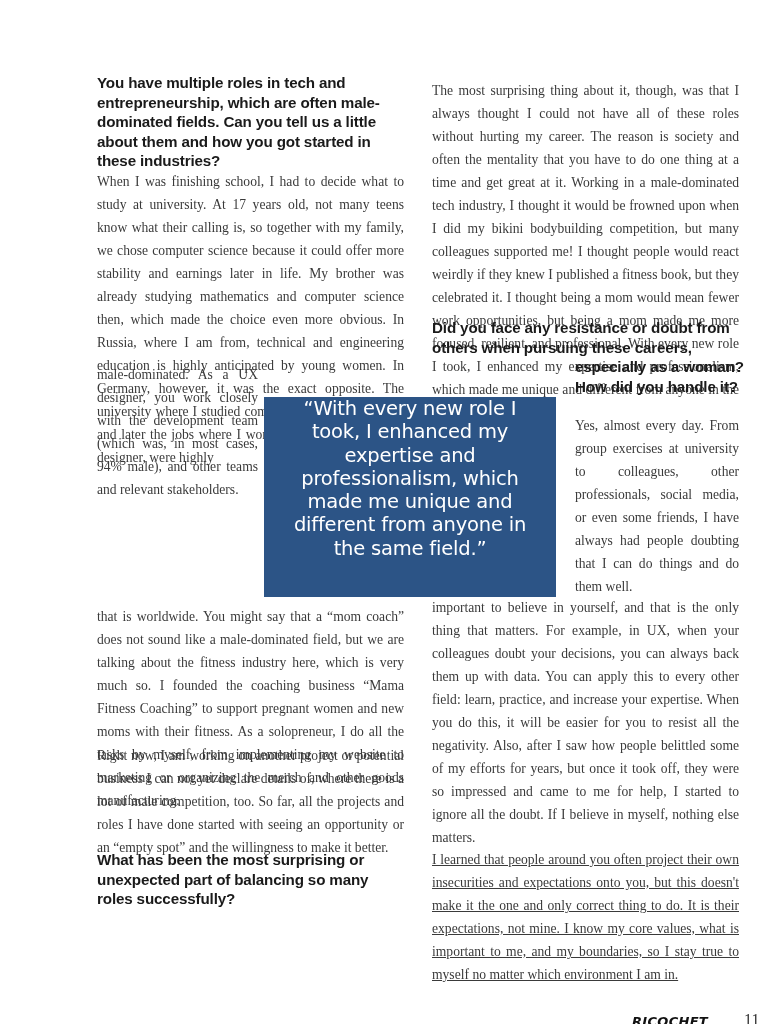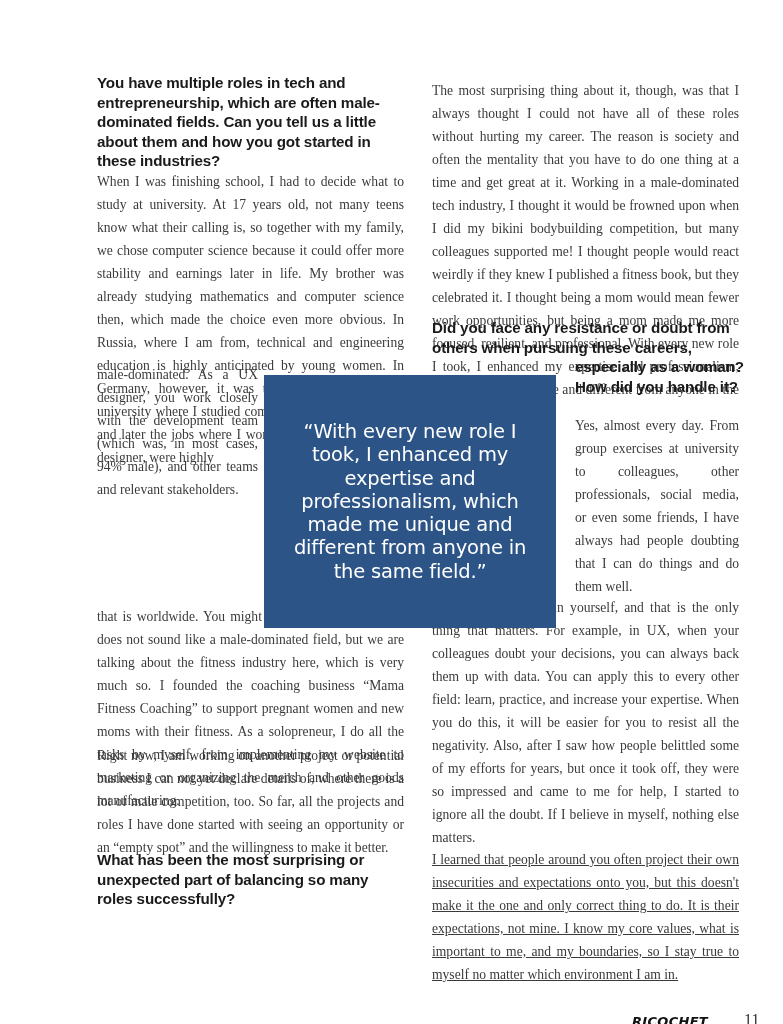--- a/index.html
+++ b/index.html
@@ -22,23 +22,23 @@
     font-size: 13.6px;
     line-height: 23px;
     text-align: justify;
     color: #3a3a3a;
     margin: 0;
   }
   .abs { position: absolute; }
   .col-left { left: 97px; width: 307px; }
   .col-right { left: 432px; width: 307px; }
   .quote-box {
-    position: absolute; left: 264px; top: 375px; width: 292px; height: 253px;
+    position: absolute; left: 264px; top: 397px; width: 292px; height: 200px;
     background: #2c5486;
-    display: flex; align-items: center; justify-content: center;
+    display: flex; justify-content: center;
   }
   .quote-text {
     font-family: "DejaVu Sans", sans-serif;
     color: #ffffff;
     font-size: 19.5px;
     line-height: 23.3px;
     text-align: center;
     margin: 0;
     letter-spacing: -0.2px;
   }

